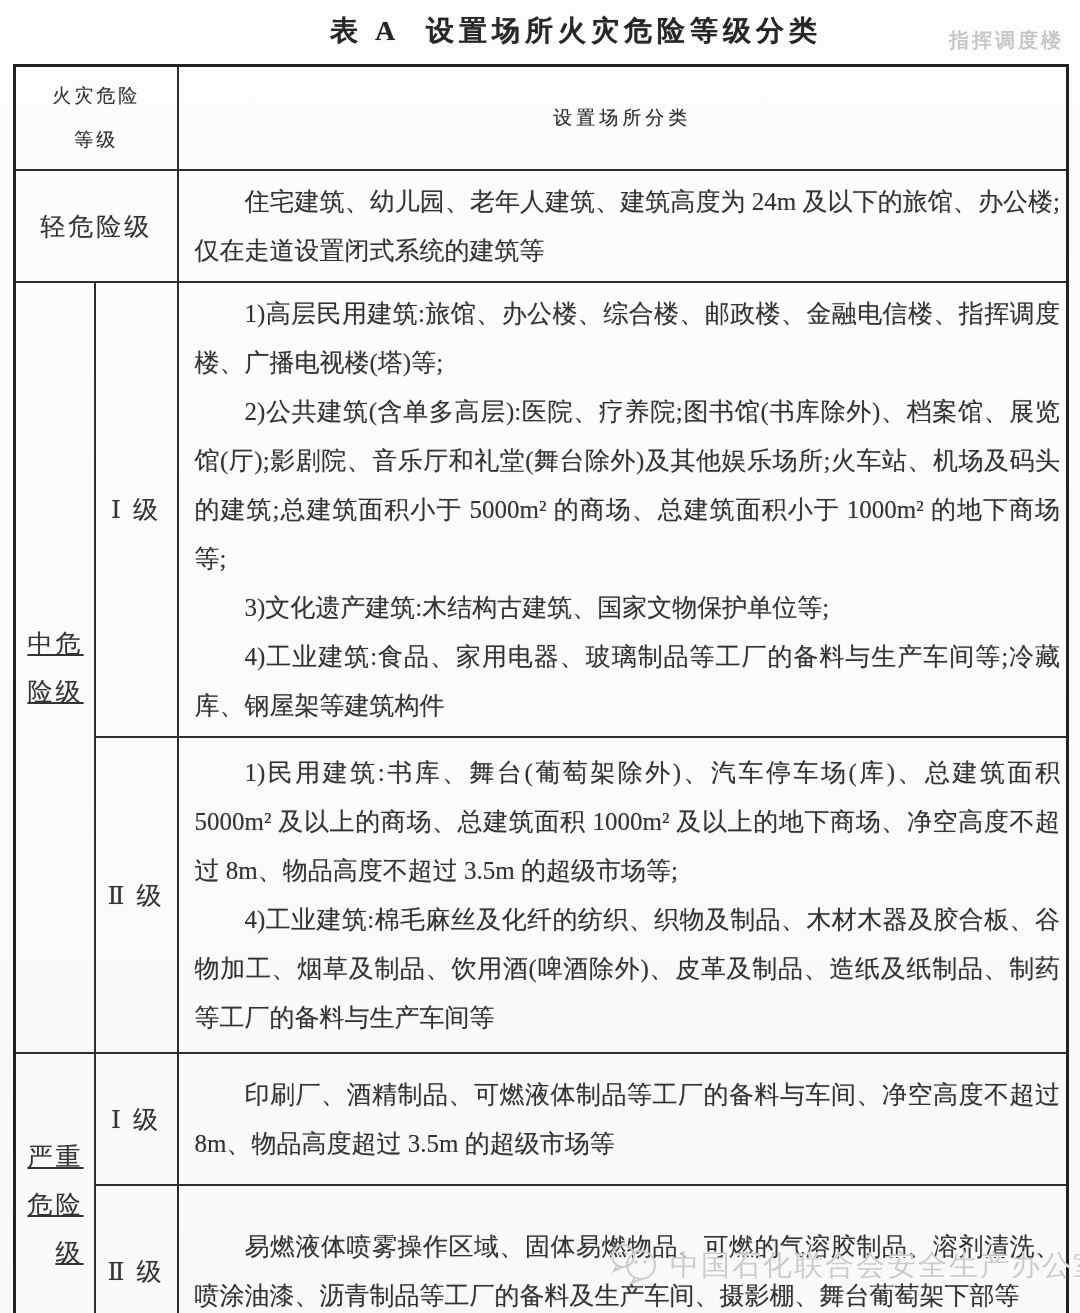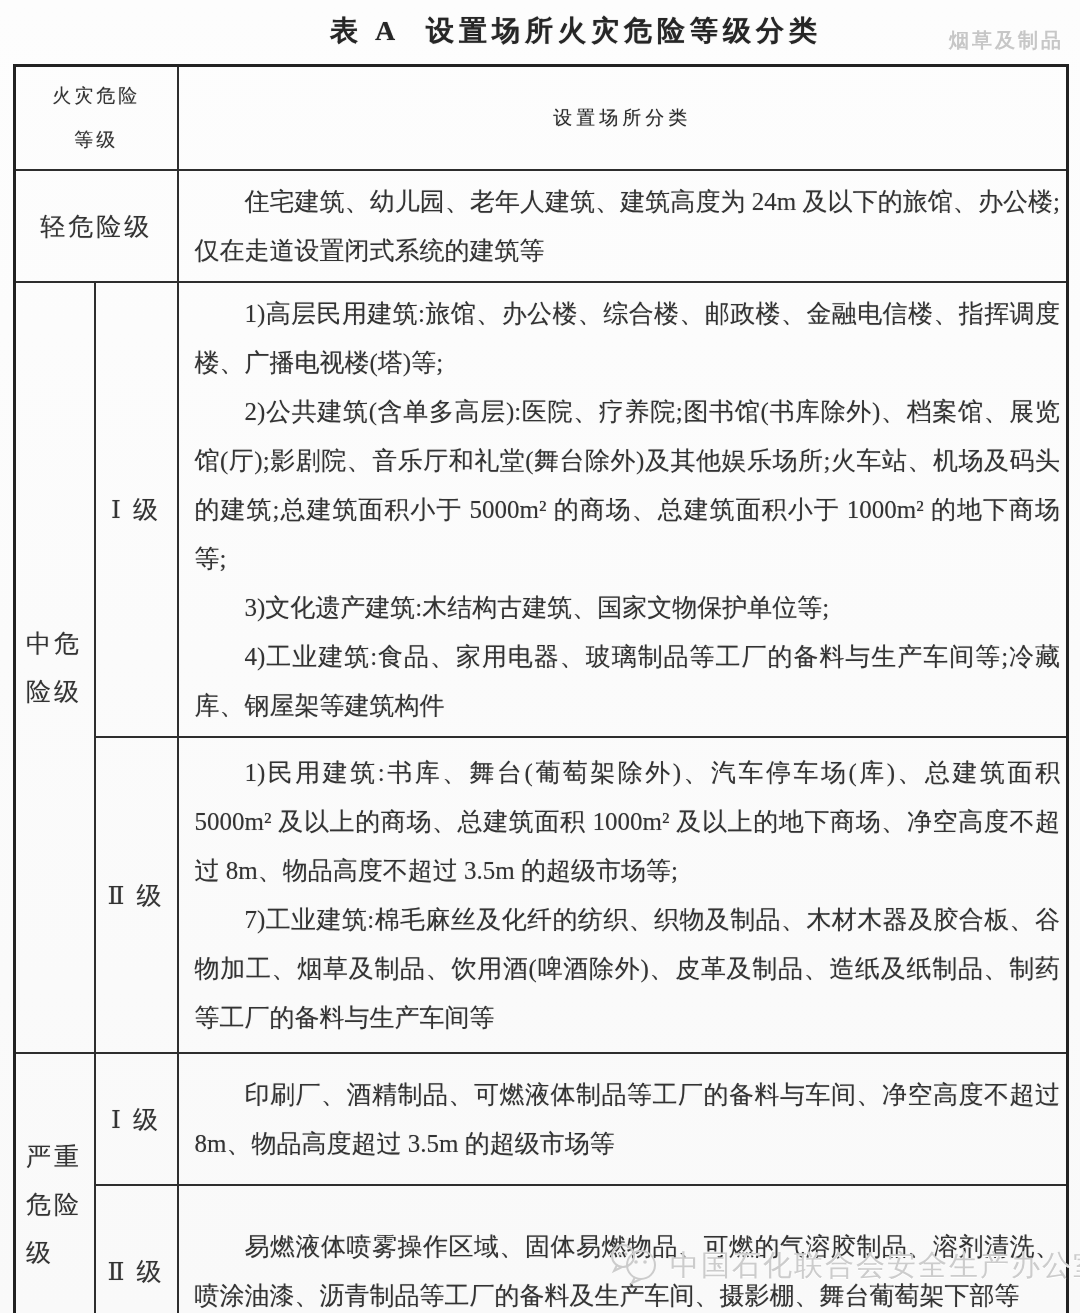--- a/index.html
+++ b/index.html
@@ -63,21 +63,22 @@
   .cell-label {
     text-align: center;
     font-size: 25px;
     letter-spacing: 3px;
     color: #333;
   }
   .vlabel {
     display: inline-block;
     width: 2.3em;
     line-height: 48px;
-    text-align: left;
+    text-align: right;
+    text-decoration: underline;
   }
   .hdr-level { line-height: 44px; font-size: 19px; }
   .hdr-class { text-align: center; font-size: 19px; letter-spacing: 4px; }
 
   .cell-content {
     padding: 6px 6px 6px 16px;
     font-size: 25px;
     color: #333;
   }
   .cell-content p {
@@ -112,21 +113,21 @@
 </style>
 </head>
 <body>
 
 <div class="page">
 
   <div class="doc-title">
     <span>表 A</span><span class="gap"></span><span>设置场所火灾危险等级分类</span>
   </div>
 
-  <div class="site-watermark">烟草及制品</div>
+  <div class="site-watermark">指挥调度楼</div>
 
   <table class="hazard-table">
     <colgroup>
         <col class="c1">
         <col class="c2">
         <col class="c3">
       </colgroup>
 
     <tbody>
         <tr class="row-header">
@@ -162,21 +163,21 @@
         <p>4)工业建筑:食品、家用电器、玻璃制品等工厂的备料与生产车间等;冷藏库、钢屋架等建筑构件</p>
       </td>
     </tr>
 
     <tr class="row-med2">
       <td class="cell-label">
         <span>Ⅱ 级</span>
       </td>
       <td class="cell-content">
         <p>1)民用建筑:书库、舞台(葡萄架除外)、汽车停车场(库)、总建筑面积 5000m² 及以上的商场、总建筑面积 1000m² 及以上的地下商场、净空高度不超过 8m、物品高度不超过 3.5m 的超级市场等;</p>
-        <p>7)工业建筑:棉毛麻丝及化纤的纺织、织物及制品、木材木器及胶合板、谷物加工、烟草及制品、饮用酒(啤酒除外)、皮革及制品、造纸及纸制品、制药等工厂的备料与生产车间等</p>
+        <p>4)工业建筑:棉毛麻丝及化纤的纺织、织物及制品、木材木器及胶合板、谷物加工、烟草及制品、饮用酒(啤酒除外)、皮革及制品、造纸及纸制品、制药等工厂的备料与生产车间等</p>
       </td>
     </tr>
 
     <tr class="row-sev1">
       <td rowspan="2" class="cell-label">
         <span class="vlabel">严重危险级</span>
       </td>
       <td class="cell-label">
         <span>Ⅰ 级</span>
       </td>

